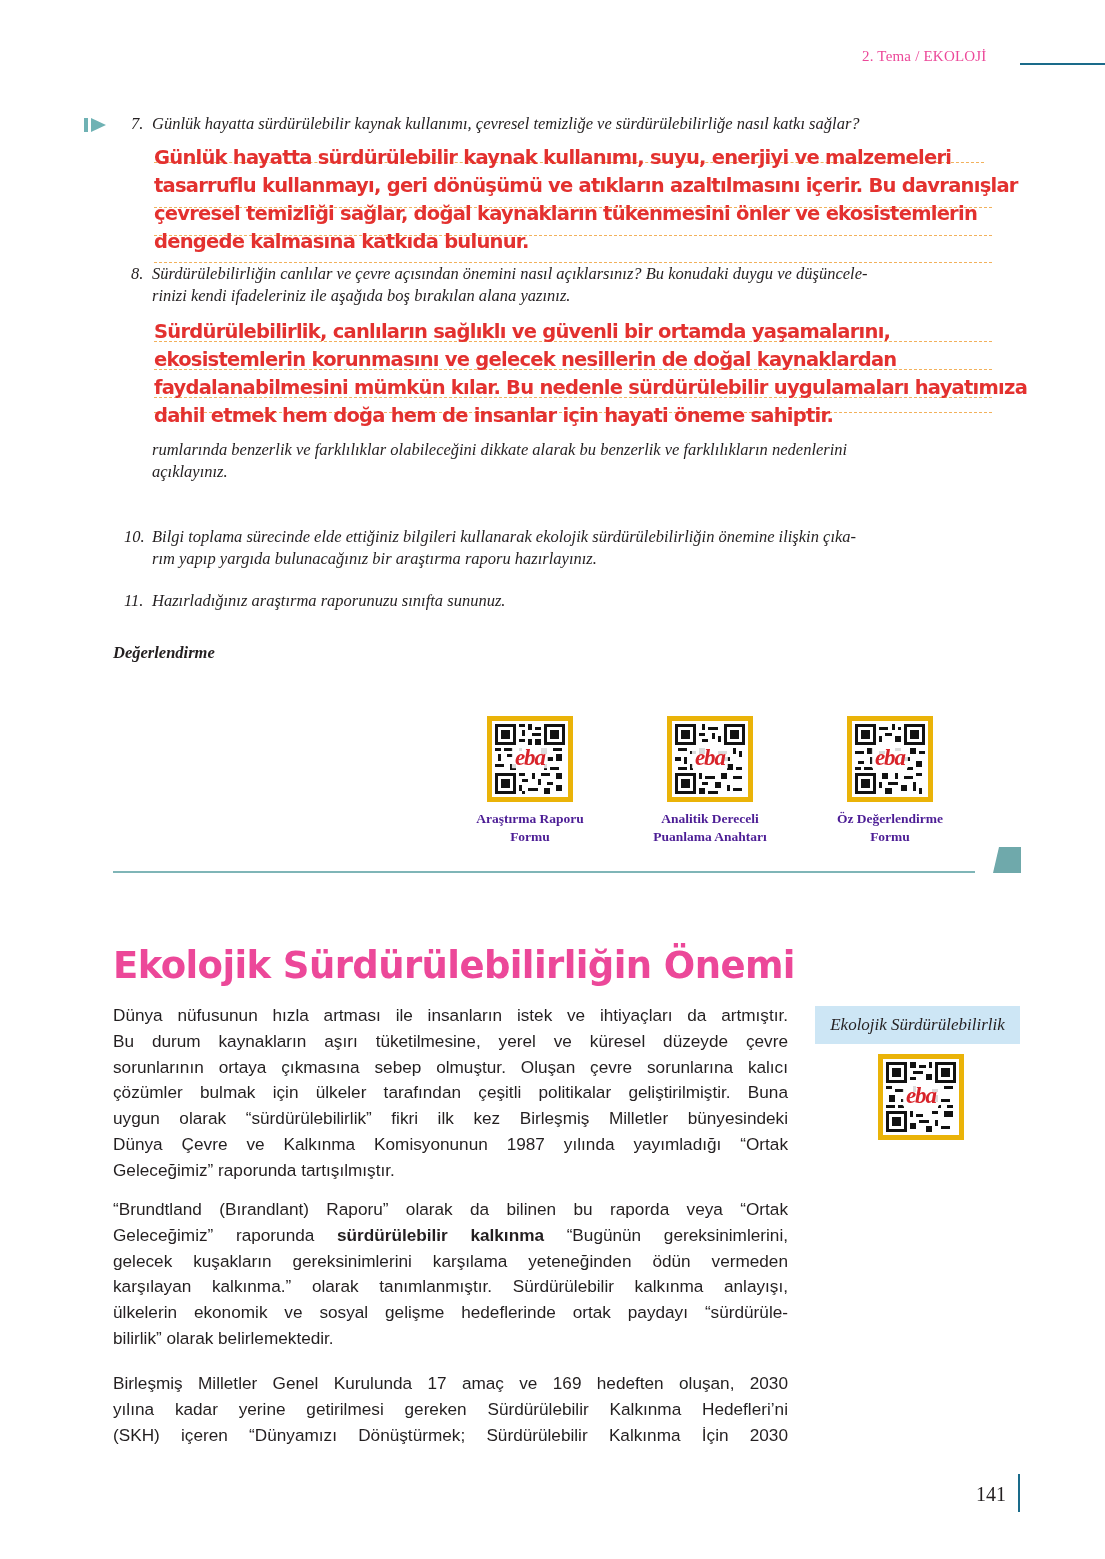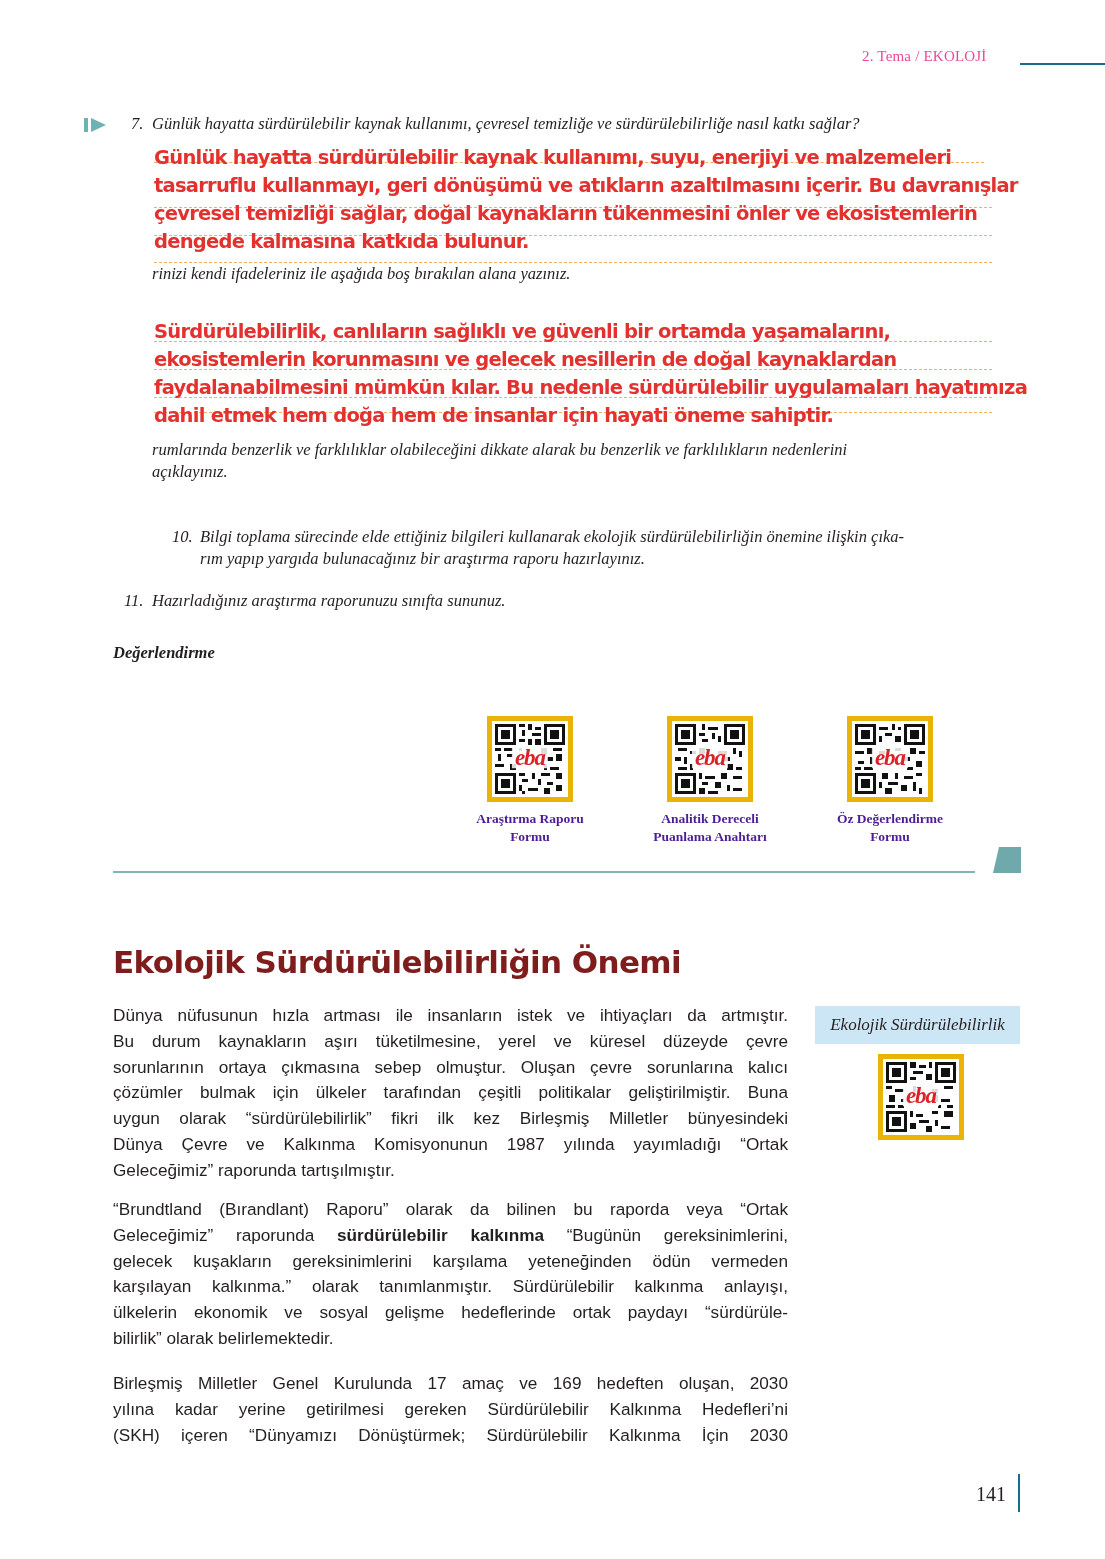--- a/index.html
+++ b/index.html
@@ -24,21 +24,21 @@
 
   .qr-block { position: absolute; top: 716px; width: 150px; text-align: center; }
   .qr { width: 86px; height: 86px; margin: 0 auto; border: 5px solid #eab308; background: #fff; position: relative; overflow: hidden; }
   .qr svg { width: 100%; height: 100%; display: block; }
   .eba { position: absolute; left: 50%; top: 50%; transform: translate(-50%,-56%); font-family: "Liberation Serif", serif; font-style: italic; font-weight: bold; font-size: 23px; color: #d8232a; background: rgba(255,255,255,0.85); padding: 0 3px; line-height: 21px; letter-spacing: -1px; }
   .qr-label { margin-top: 8px; font-family: "Liberation Serif", serif; font-weight: bold; font-size: 13.5px; line-height: 18px; color: #4c1d95; }
 
   .divider { position: absolute; left: 113px; top: 871px; width: 862px; height: 2px; background: #7fb5b7; }
   .corner-shape { position: absolute; left: 993px; top: 847px; width: 28px; height: 26px; }
 
-  .section-title { position: absolute; left: 113px; top: 944px; font-family: "DejaVu Sans", sans-serif; font-size: 31px; color: #7f1d1d; letter-spacing: -0.6px; }
+  .section-title { position: absolute; left: 113px; top: 944px; font-family: "DejaVu Sans", sans-serif; font-size: 37px; color: #ec4899; letter-spacing: -0.6px; }
 
   .body-text { position: absolute; left: 113px; width: 675px; font-family: "Liberation Sans", sans-serif; font-size: 17.2px; line-height: 25.8px; color: #231f20; text-align: justify; }
   .body-text .ln { display: block; text-align: justify; text-align-last: justify; height: 25.8px; white-space: nowrap; }
   .body-text .ln.last { text-align-last: left; }
   .body-text b { font-weight: bold; }
 
   .side-box { position: absolute; left: 815px; top: 1006px; width: 205px; height: 38px; background: #cde6f5; font-family: "Liberation Serif", serif; font-style: italic; font-size: 17px; line-height: 38px; text-align: center; color: #231f20; }
   .side-qr { position: absolute; left: 878px; top: 1054px; }
 
   .page-num { position: absolute; left: 976px; top: 1483px; font-family: "Liberation Serif", serif; font-size: 20px; color: #231f20; }
@@ -67,41 +67,42 @@
 <div class="dot-line" style="top:262px;"></div>
 
 <div class="ans" style="top:144px;">
   <div class="ans-line">Günlük hayatta sürdürülebilir kaynak kullanımı, suyu, enerjiyi ve malzemeleri</div>
   <div class="ans-line">tasarruflu kullanmayı, geri dönüşümü ve atıkların azaltılmasını içerir. Bu davranışlar</div>
   <div class="ans-line">çevresel temizliği sağlar, doğal kaynakların tükenmesini önler ve ekosistemlerin</div>
   <div class="ans-line">dengede kalmasına katkıda bulunur.</div>
 </div>
 
 <div class="q" style="left:131px; top:263px; width:900px;">
+  <div><span class="num">8.</span><span>Sürdürülebilirliğin canlılar ve çevre açısından önemini nasıl açıklarsınız? Bu konudaki duygu ve düşüncele-</span></div>
   <div class="cont">rinizi kendi ifadeleriniz ile aşağıda boş bırakılan alana yazınız.</div>
 </div>
 
 <div class="dot-line" style="top:341px;"></div>
 <div class="dot-line" style="top:369px;"></div>
 <div class="dot-line" style="top:397px;"></div>
 <div class="dot-line" style="top:412px;"></div>
 
 <div class="ans" style="top:318px;">
   <div class="ans-line">Sürdürülebilirlik, canlıların sağlıklı ve güvenli bir ortamda yaşamalarını,</div>
   <div class="ans-line">ekosistemlerin korunmasını ve gelecek nesillerin de doğal kaynaklardan</div>
   <div class="ans-line">faydalanabilmesini mümkün kılar. Bu nedenle sürdürülebilir uygulamaları hayatımıza</div>
   <div class="ans-line">dahil etmek hem doğa hem de insanlar için hayati öneme sahiptir.</div>
 </div>
 
 <div class="q" style="left:131px; top:439px; width:900px;">
   <div class="cont">rumlarında benzerlik ve farklılıklar olabileceğini dikkate alarak bu benzerlik ve farklılıkların nedenlerini</div>
   <div class="cont">açıklayınız.</div>
 </div>
 
-<div class="q" style="left:124px; top:526px; width:910px;margin-left:48px;">
+<div class="q" style="left:124px; top:526px; width:910px;">
   <div><span class="num" style="width:28px;">10.</span><span>Bilgi toplama sürecinde elde ettiğiniz bilgileri kullanarak ekolojik sürdürülebilirliğin önemine ilişkin çıka-</span></div>
   <div class="cont" style="padding-left:28px;">rım yapıp yargıda bulunacağınız bir araştırma raporu hazırlayınız.</div>
 </div>
 
 <div class="q" style="left:124px; top:590px; width:910px;">
   <span class="num" style="width:28px;">11.</span><span>Hazırladığınız araştırma raporunuzu sınıfta sununuz.</span>
 </div>
 
 <div class="deger">Değerlendirme</div>
 

